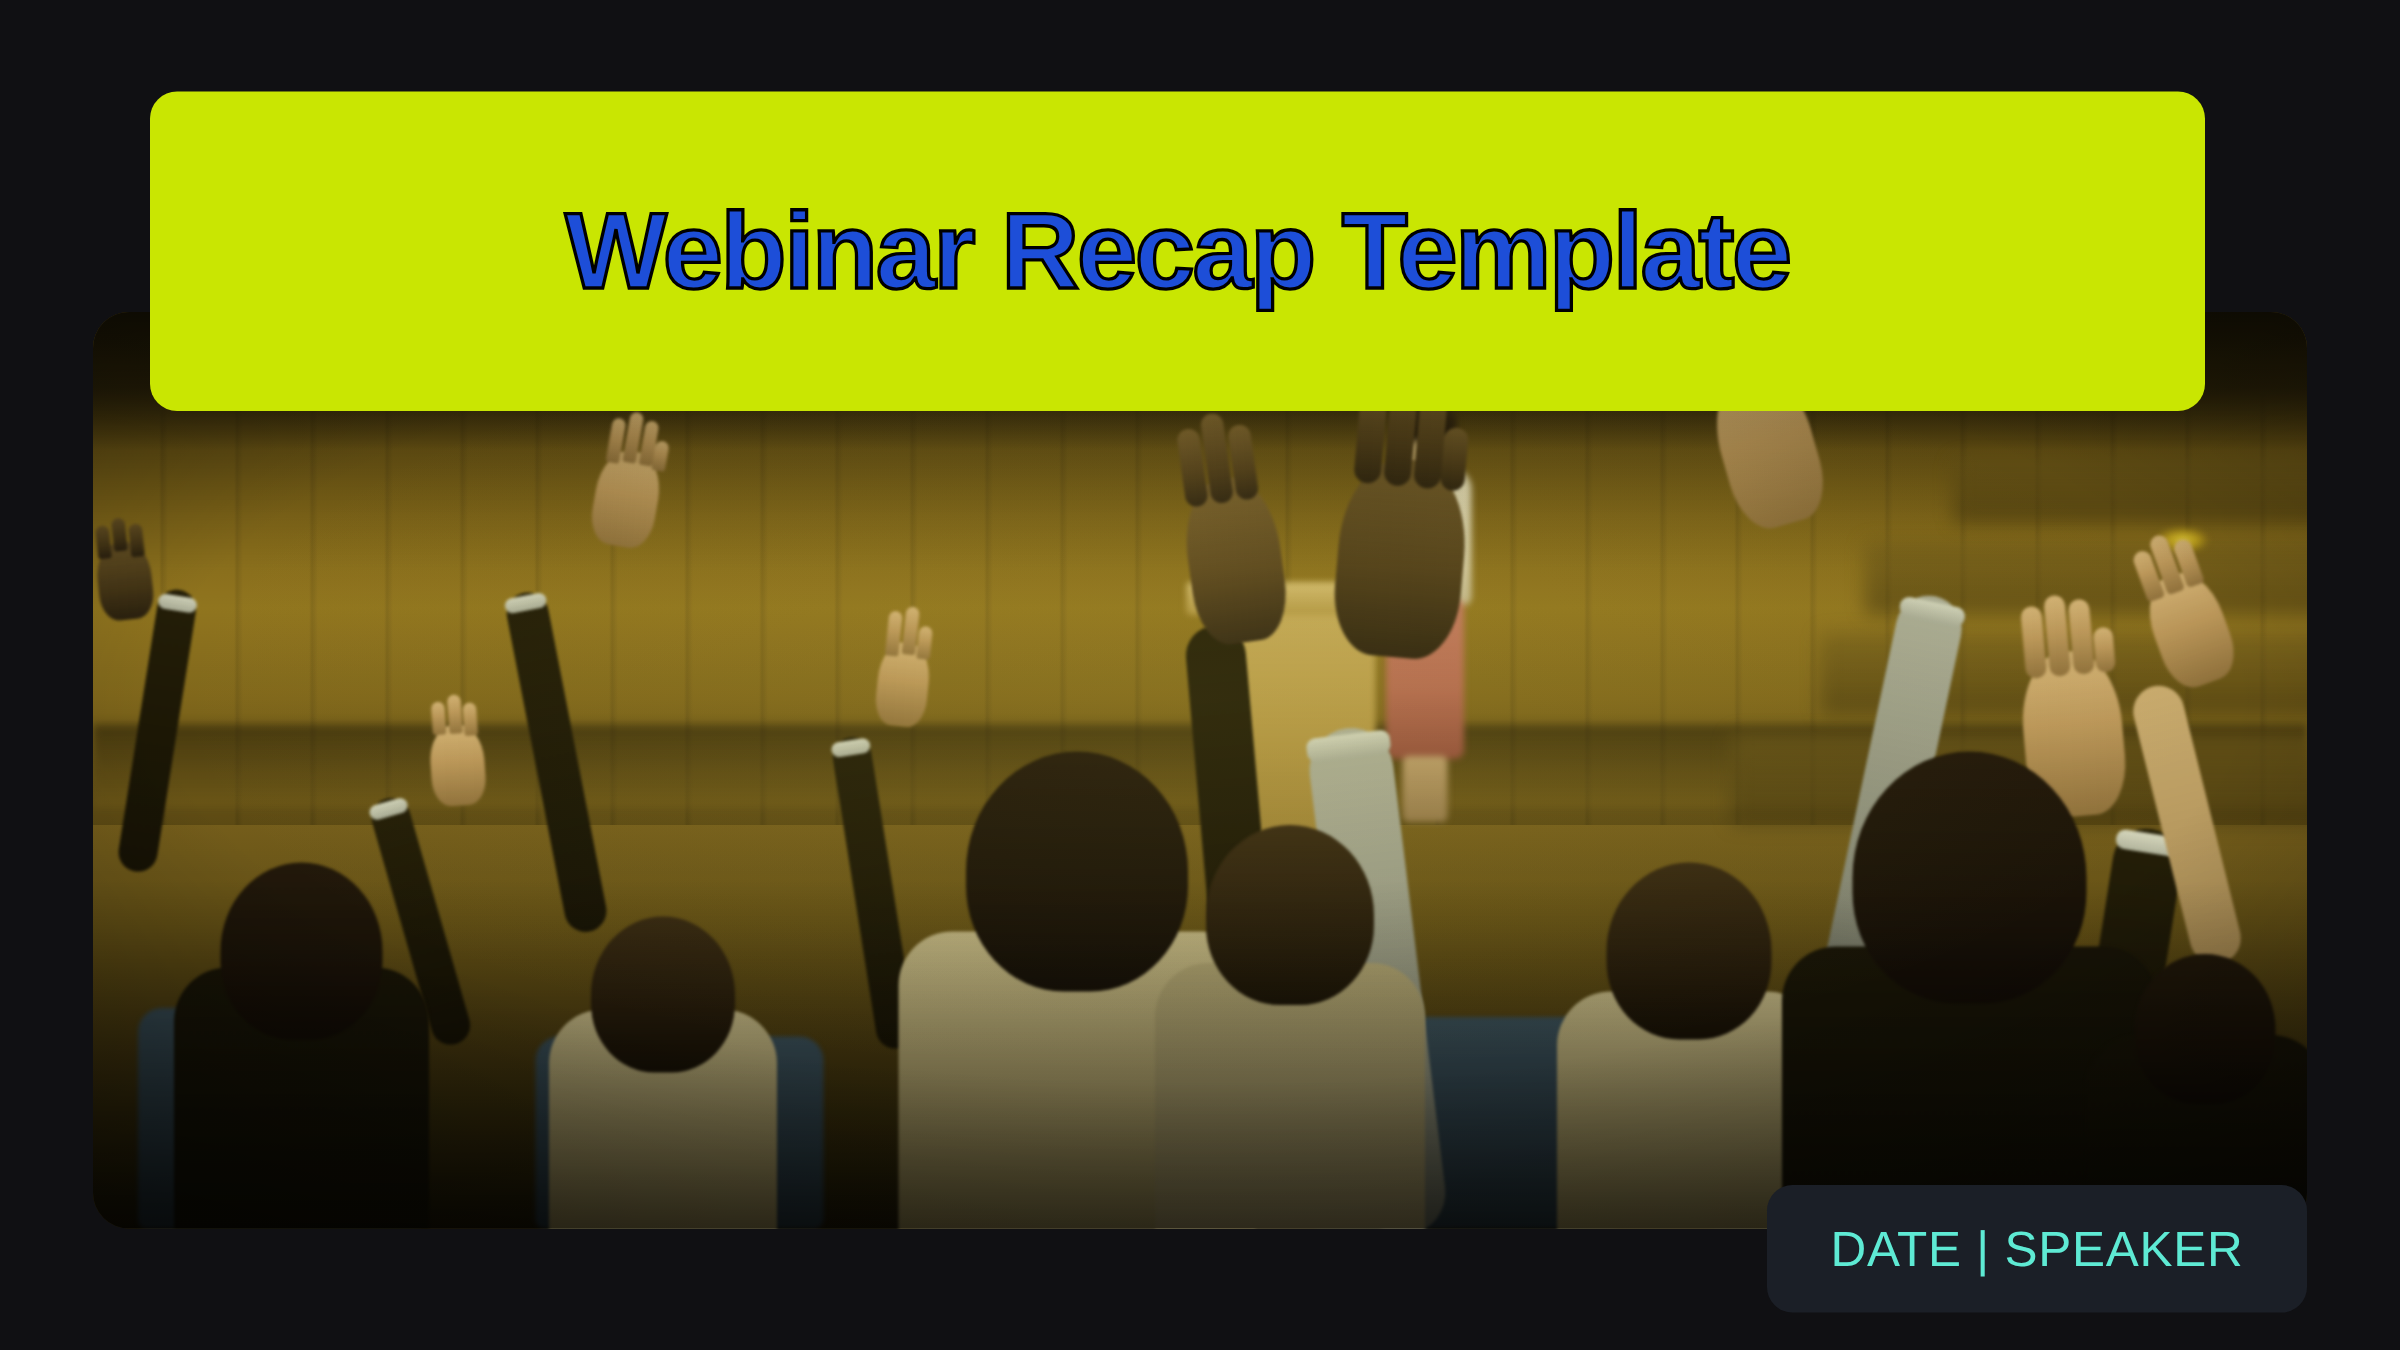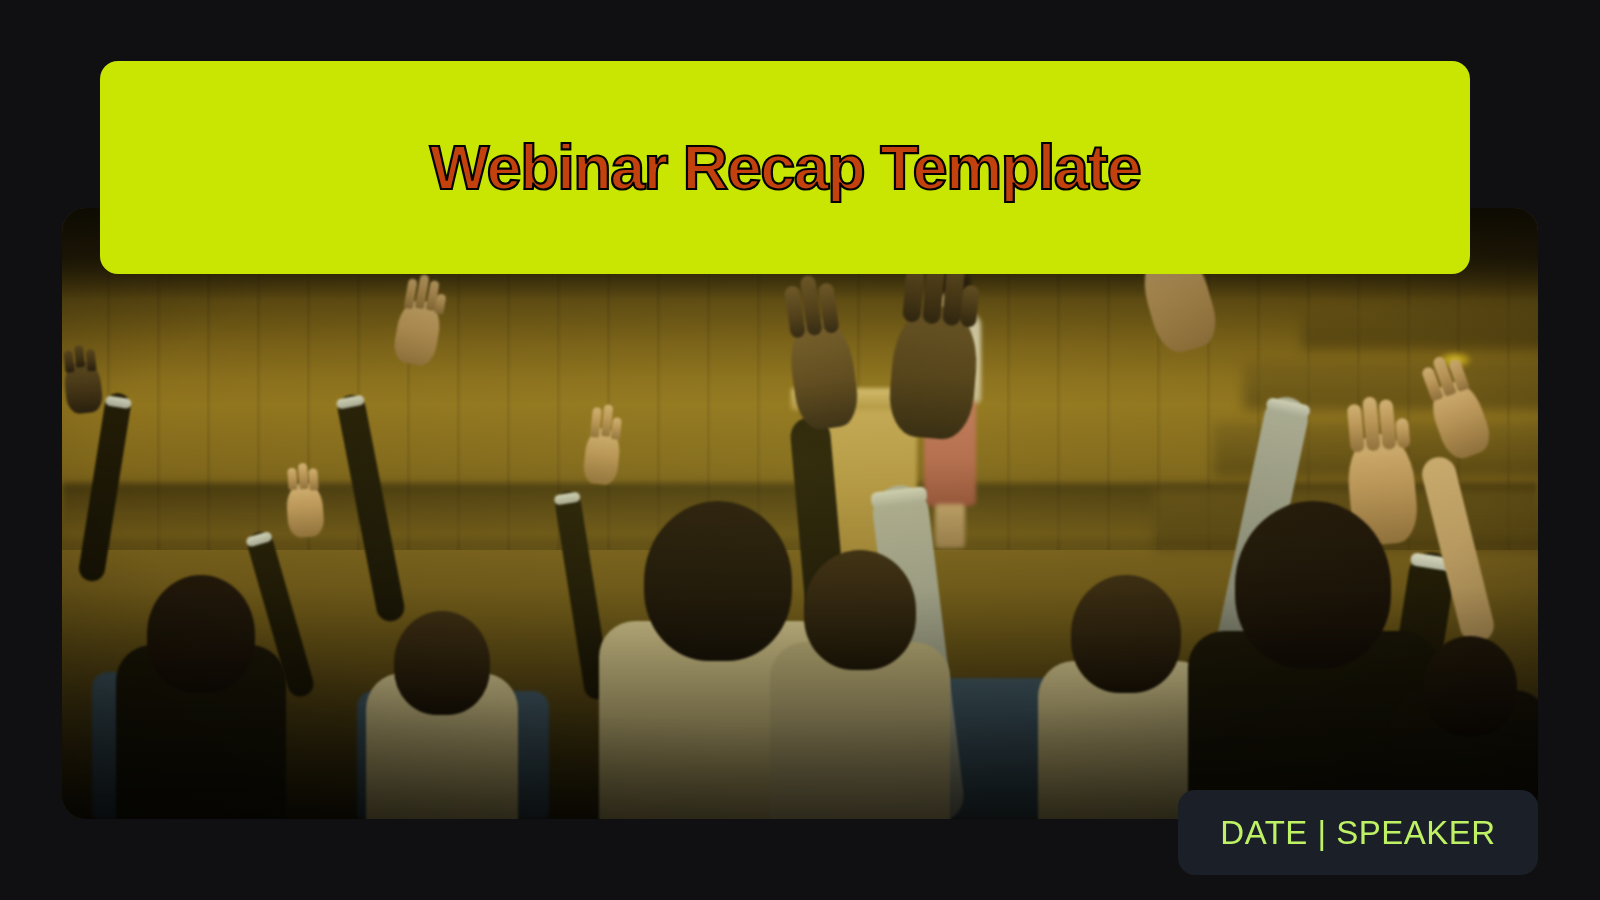--- a/index.html
+++ b/index.html
@@ -200,24 +200,24 @@
     background:#c9e602;
     border-radius:18px;
     display:flex;
     align-items:center;
     justify-content:center;
     z-index:5;
   }
   .title-text {
     font-family:"Liberation Sans", sans-serif;
     font-weight:700;
-    font-size:63px;
+    font-size:72px;
     line-height:1;
     letter-spacing:-1.5px;
-    color:#c2410c;
+    color:#1d4ed8;
     white-space:nowrap;
     transform:scaleX(1.0);
     -webkit-text-stroke:2.2px #000000;
   }
 
   
   .meta-badge {
     position:absolute;
     left:1178px; top:790px;
     width:360px; height:85px;
@@ -226,21 +226,21 @@
     display:flex;
     align-items:center;
     justify-content:center;
     z-index:6;
   }
   .meta-text {
     font-family:"Liberation Sans", sans-serif;
     font-weight:400;
     font-size:33px;
     letter-spacing:.5px;
-    color:#bef264;
+    color:#5eead4;
     white-space:nowrap;
   }
 </style>
 </head>
 <body>
 
 <div class="slide">
 
   <div class="photo-card">
     <div class="photo">

